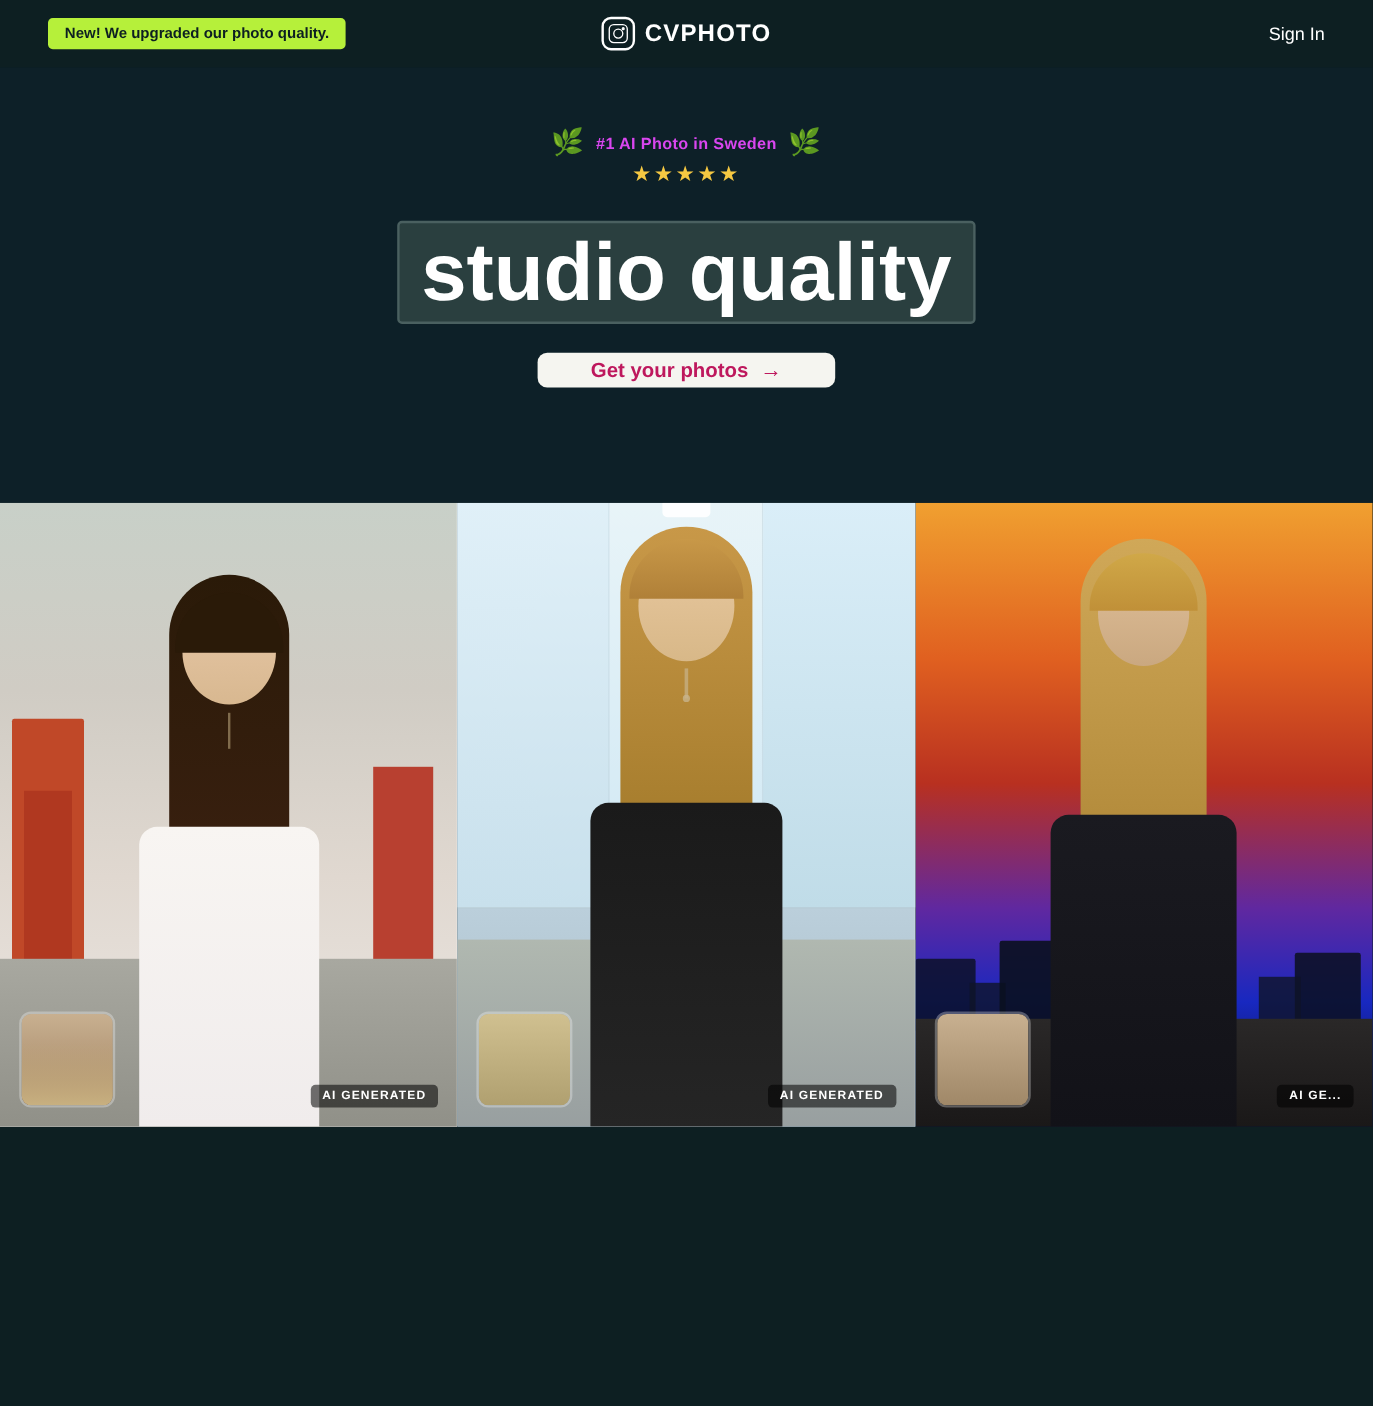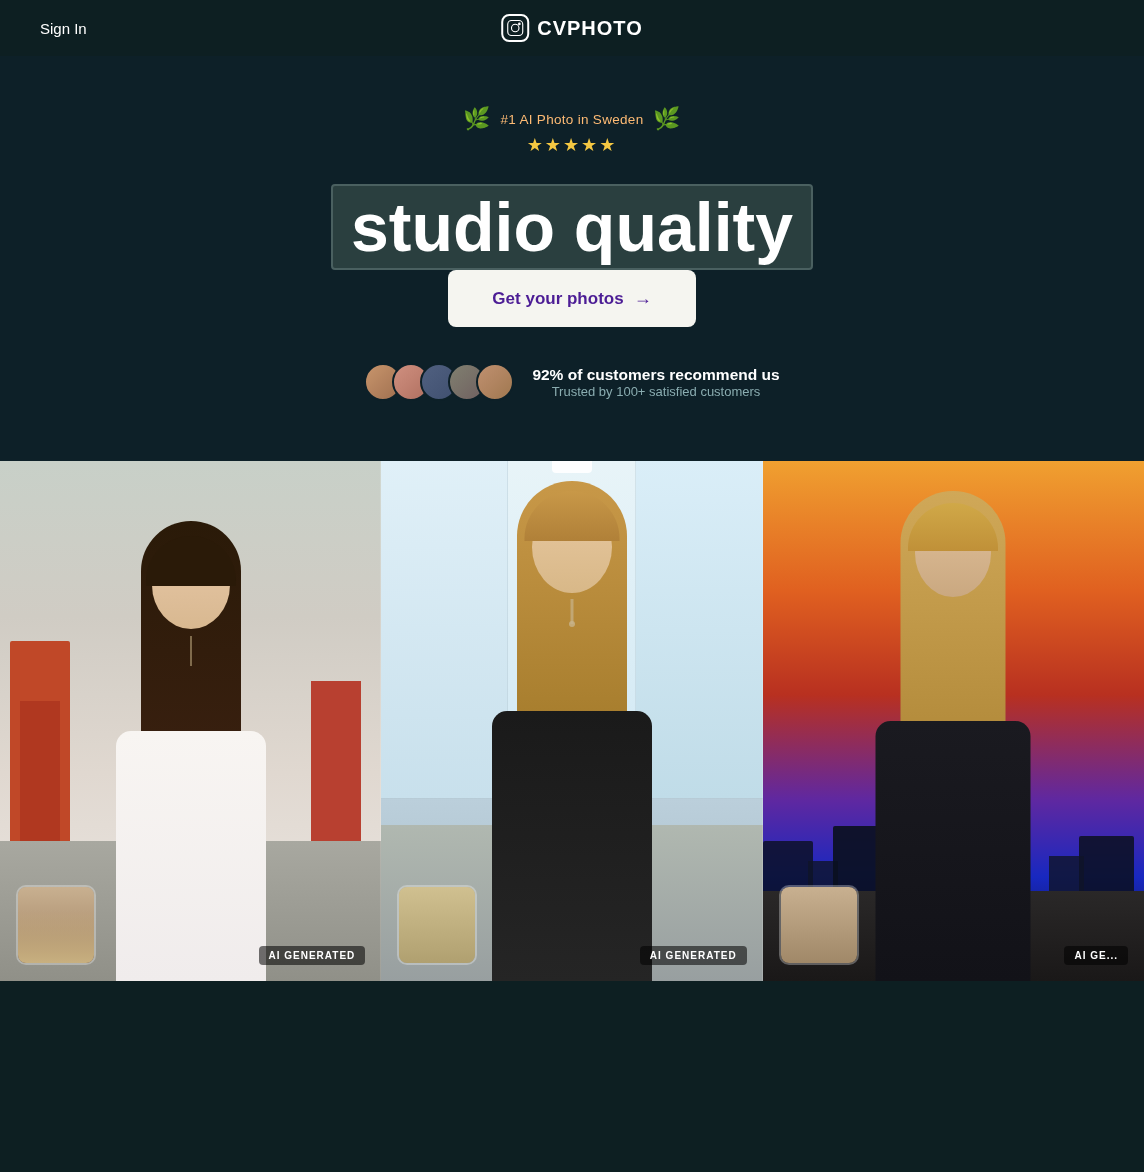--- a/index.html
+++ b/index.html
@@ -86,22 +86,22 @@
       display: flex;
       align-items: center;
       gap: 10px;
     }
     .laurel {
       font-size: 22px;
       color: #c8c8c8;
     }
     .award-text {
       font-size: 13.5px;
-      font-weight: 400;
-      color: #fdba74;
+      font-weight: 700;
+      color: #d946ef;
       letter-spacing: 0.3px;
     }
     .stars {
       color: #f5c842;
       font-size: 18px;
       letter-spacing: 2px;
       margin-top: 2px;
     }
 
     
@@ -113,42 +113,43 @@
       color: #ffffff;
     }
     .hero-headline-line2 {
       display: flex;
       align-items: center;
       justify-content: flex-start;
       gap: 14px;
       font-size: 68px;
       font-weight: 800;
       color: #ffffff;
+      margin-bottom: 24px;
     }
     .highlighted-word {
       background: #2a3f3f;
       border: 2px solid #4a6060;
       padding: 2px 18px;
       border-radius: 4px;
       color: #ffffff;
     }
     .hero-sub {
       font-size: 17px;
       color: #b0c4c8;
       line-height: 1.6;
       max-width: 620px;
       margin-bottom: 36px;
     }
 
     
     .cta-button {
       background: #f5f5f0;
-      color: #4c1d95;
+      color: #be185d;
       border: none;
-      padding: 18px 44px;
+      padding: 4px 44px;
       border-radius: 8px;
       font-size: 17px;
       font-weight: 700;
       cursor: pointer;
       display: flex;
       align-items: center;
       gap: 10px;
       margin-bottom: 36px;
     }
     .cta-arrow {
@@ -270,20 +271,21 @@
       right: 0;
       width: 1px;
       height: 100%;
       background: rgba(255,255,255,0.15);
     }
   </style>
 </head>
 <body>
 
 <nav class="navbar">
+  <span class="navbar-badge">New! We upgraded our photo quality.</span>
 
   <div class="navbar-logo">
     <div class="logo-icon">
       <svg viewBox="0 0 24 24">
         <rect x="2" y="2" width="20" height="20" rx="5" ry="5" stroke="white" stroke-width="1.5" fill="none"></rect>
         <circle cx="12" cy="12" r="5" stroke="white" stroke-width="1.5" fill="none"></circle>
         <circle cx="17.5" cy="6.5" r="1" fill="white"></circle>
       </svg>
     </div>
     <span>CVPHOTO</span>
@@ -307,33 +309,20 @@
   <div class="hero-headline-line2">
     <span class="highlighted-word">studio quality</span>
   </div>
 
 
   <button class="cta-button">
     <span>Get your photos</span>
     <span class="cta-arrow">→</span>
   </button>
 
-  <div class="social-proof">
-    <div class="avatars">
-      <div class="avatar-circle avatar-1"></div>
-      <div class="avatar-circle avatar-2"></div>
-      <div class="avatar-circle avatar-3"></div>
-      <div class="avatar-circle avatar-4"></div>
-      <div class="avatar-circle avatar-5"></div>
-    </div>
-    <div class="social-text-block">
-      <div class="social-main">92% of customers recommend us</div>
-      <div class="social-sub">Trusted by 100+ satisfied customers</div>
-    </div>
-  </div>
 
 </section>
 
 <div class="photos-grid">
 
   <div class="photo-card">
     <div class="scene scene-1-bg">
 
       <div style="position:absolute;inset:0;background:linear-gradient(180deg,#c8d0c8 0%,#d0ccc4 30%,#e0d8d0 60%,#ece8e4 100%);"></div>
 

